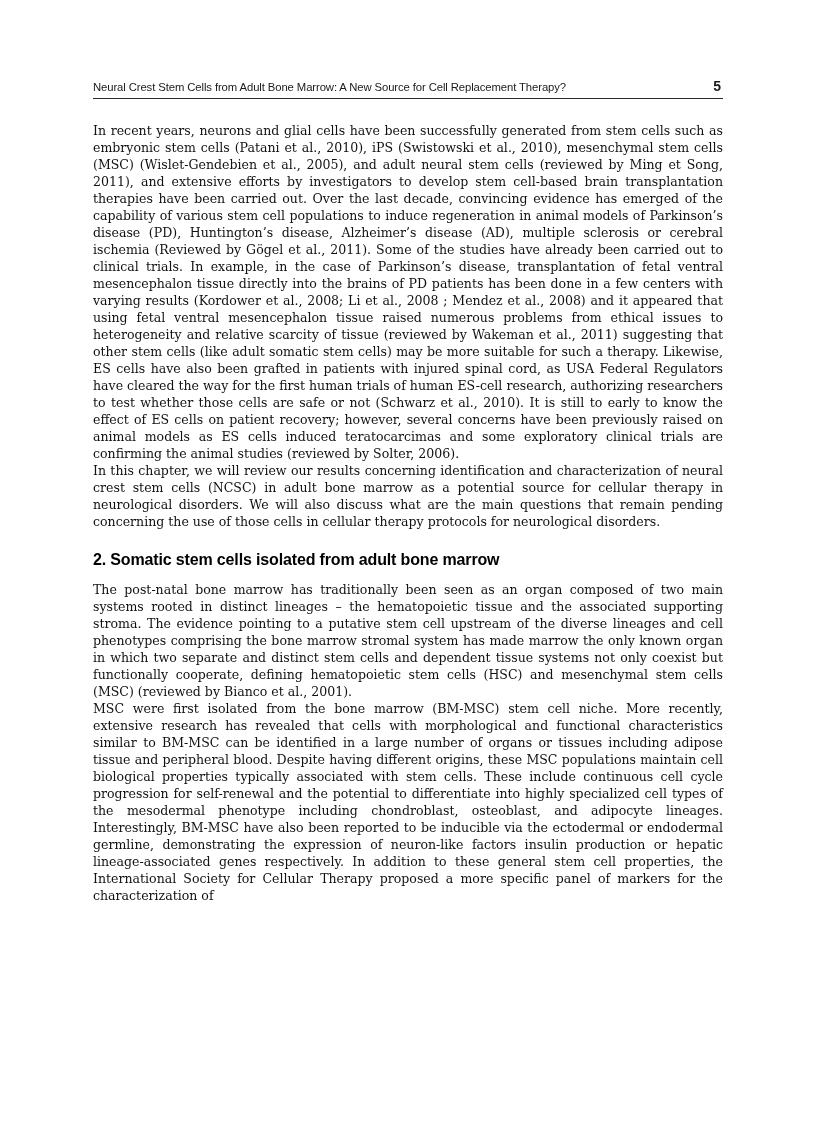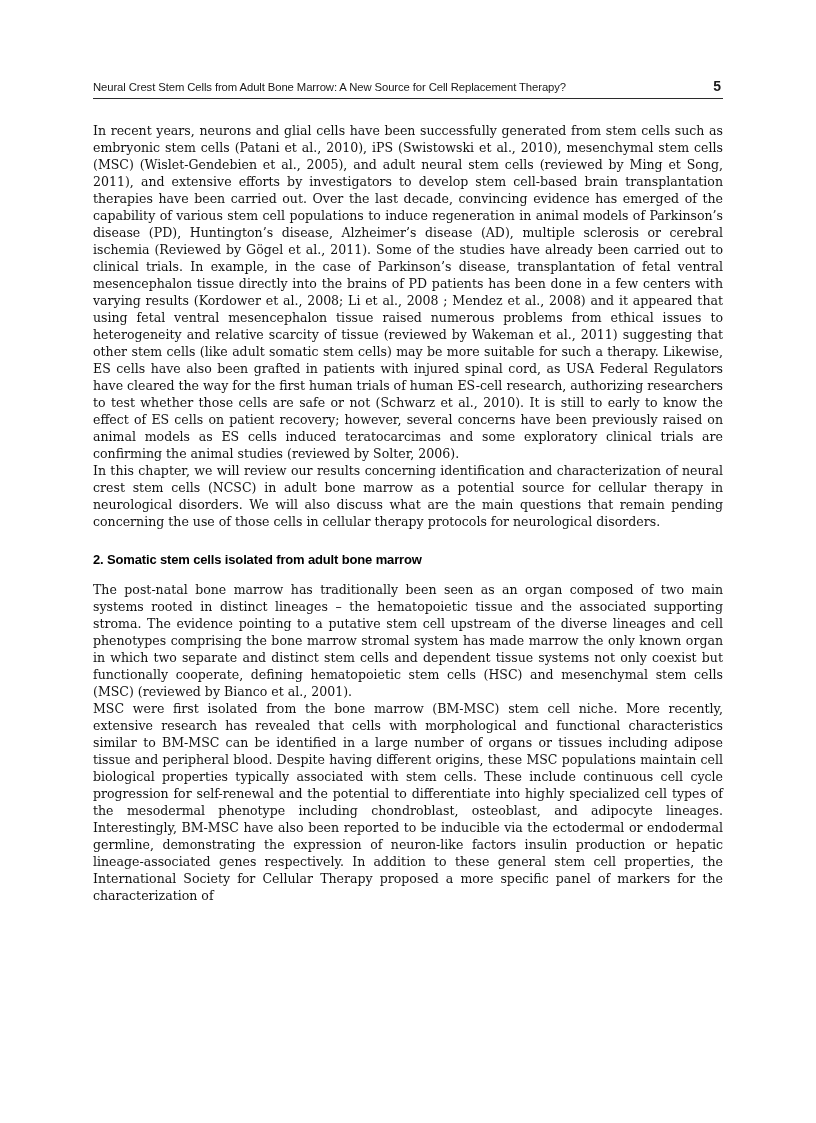--- a/index.html
+++ b/index.html
@@ -54,21 +54,21 @@
     -webkit-font-smoothing: antialiased;
   }
   .para {
     margin: 0;
     text-align: justify;
   }
   
   .section-heading {
     font-family: "Liberation Sans", sans-serif;
     font-weight: bold;
-    font-size: 13px;
+    font-size: 16px;
     color: #000000;
     margin: 21px 0 13px 0;
     letter-spacing: -0.15px;
     text-align: left;
   }
   .para:last-child {
     margin-bottom: 12px;
   }
 </style>
 </head>

